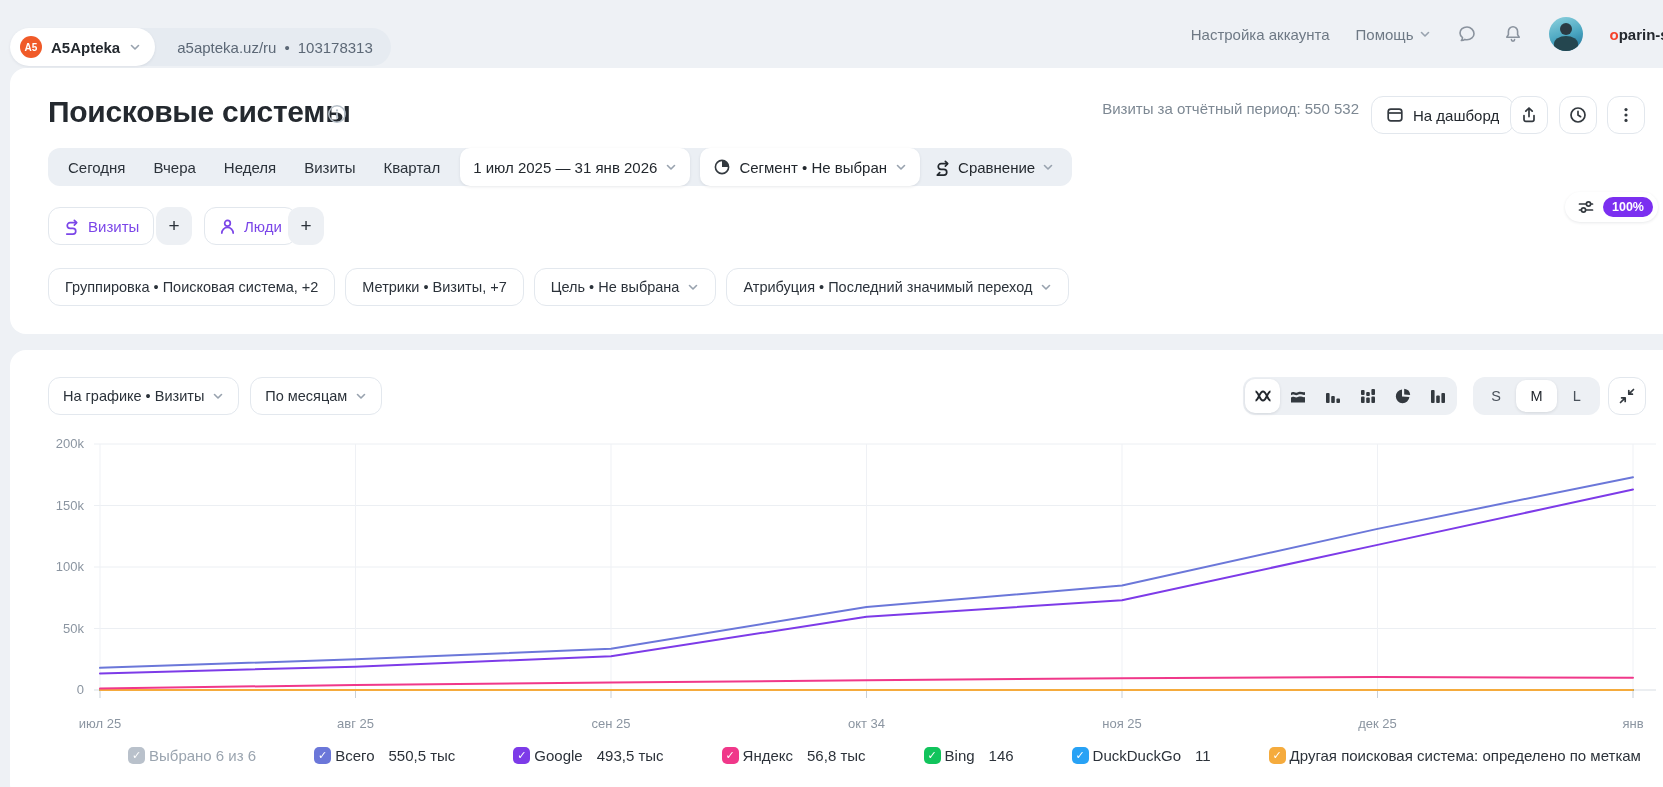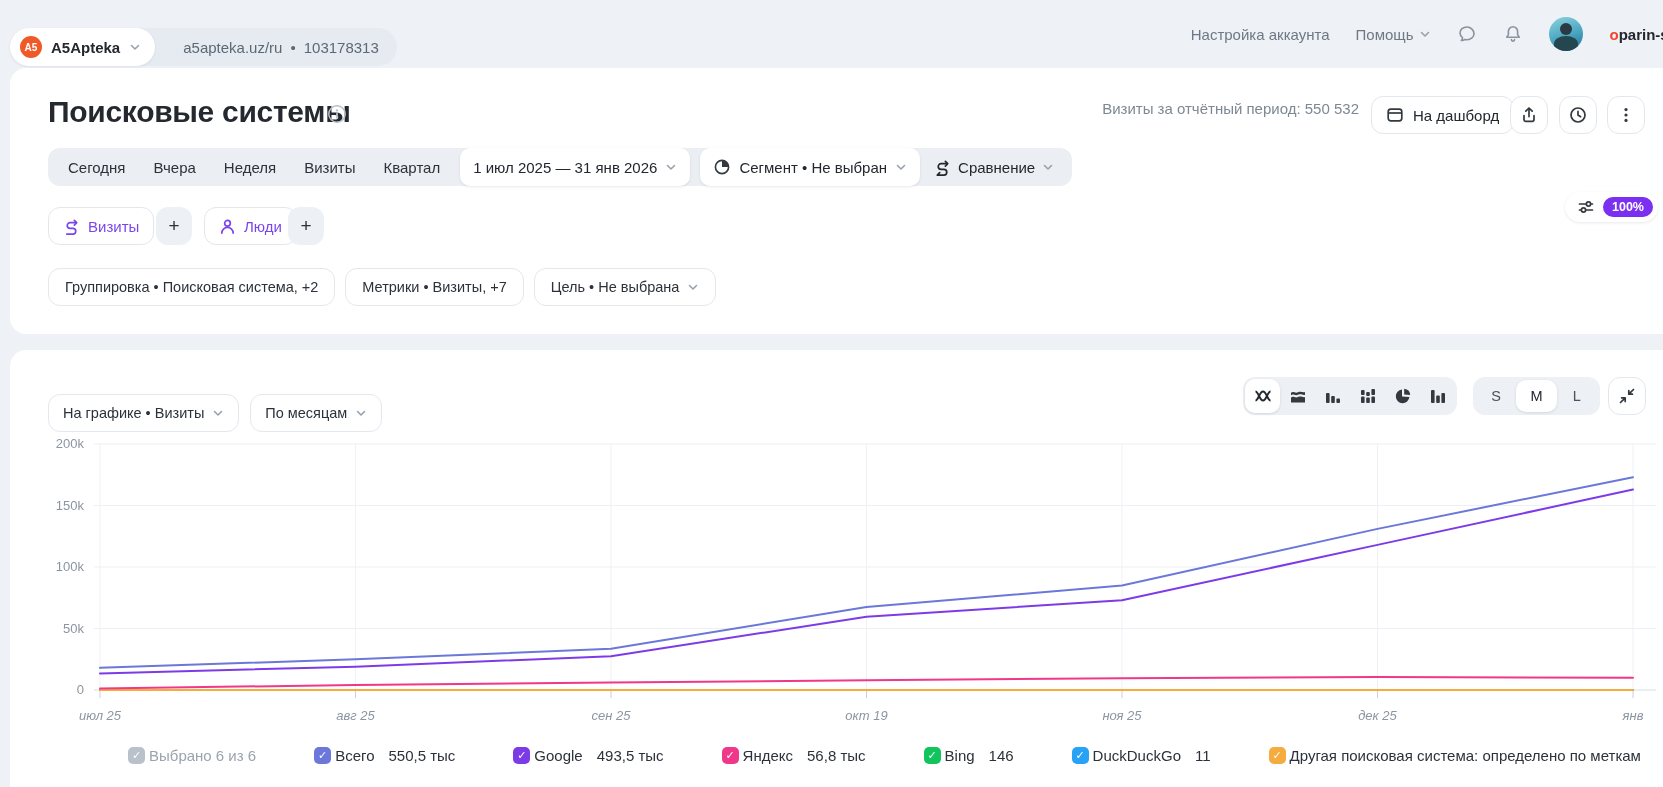--- a/index.html
+++ b/index.html
@@ -8,21 +8,21 @@
   .screen { position:relative; width:1663px; height:787px; overflow:hidden; }
 
   
   .topbar-pill { position:absolute; left:10px; top:28px; height:38px; background:#e6ebf1;
     border-radius:19px; display:flex; align-items:center; padding-right:18px; }
   .counter-pill { height:38px; background:#fff; border-radius:19px; display:flex; align-items:center;
     gap:9px; padding:0 14px 0 10px; box-shadow:0 1px 3px rgba(30,40,60,.08); }
   .a5-logo { width:22px; height:22px; border-radius:50%; background:#f05a28; color:#fff; font-size:10px;
     font-weight:700; display:flex; align-items:center; justify-content:center; }
   .counter-name { font-size:15px; font-weight:600; }
-  .domain-wrap { display:flex; align-items:center; gap:8px; padding-left:28px; font-size:15px; color:#5c6876; }
+  .domain-wrap { display:flex; align-items:center; gap:8px; padding-left:22px; font-size:15px; color:#5c6876; }
   .topbar-right { position:absolute; right:-14px; top:15px; height:38px; display:flex; align-items:center; gap:26px; }
   .topbar-link { font-size:15px; color:#6e7985; cursor:pointer; display:flex; align-items:center; gap:6px; }
   .avatar { width:34px; height:34px; border-radius:50%; background:linear-gradient(160deg,#8fd3df 0%,#49a5c0 55%,#1f6f96 100%); position:relative; overflow:hidden; }
   .avatar::before { content:""; position:absolute; left:11px; top:6px; width:12px; height:12px; border-radius:50%; background:#2b3a42; }
   .avatar::after { content:""; position:absolute; left:5px; top:19px; width:24px; height:16px; border-radius:50% 50% 0 0; background:#24464f; }
   .username { font-size:15px; font-weight:600; display:inline-block; color:#23282e; }
   .username::first-letter { color:#f5432b; }
 
   
   .card { position:absolute; left:10px; right:-20px; background:#fff; border-radius:16px; }
@@ -58,41 +58,41 @@
     display:flex; align-items:center; gap:8px; padding:0 14px; font-size:15px; color:#7b46e8; cursor:pointer; }
   .plus-btn { position:absolute; top:207px; width:36px; height:38px; background:#edf0f4; border-radius:12px;
     display:flex; align-items:center; justify-content:center; font-size:19px; color:#2b323a; cursor:pointer; }
 
   
   .settings-row { position:absolute; left:48px; top:268px; display:flex; gap:10px; }
   .set-pill { height:38px; background:#fff; border:1px solid #e3e8ee; border-radius:12px; display:flex;
     align-items:center; gap:8px; padding:0 16px; font-size:14.5px; color:#2b323a; cursor:pointer; white-space:nowrap; }
 
   
-  .chart-controls { position:absolute; left:48px; top:394px; display:flex; gap:11px; }
+  .chart-controls { position:absolute; left:48px; top:377px; display:flex; gap:11px; }
   .ctl-pill { height:38px; background:#fff; border:1px solid #e3e8ee; border-radius:12px; display:flex;
     align-items:center; gap:8px; padding:0 14px; font-size:14.5px; color:#2b323a; cursor:pointer; white-space:nowrap; }
   .notes-badge { width:20px; height:20px; border-radius:50%; background:#7b2ff0; color:#fff; font-size:12.5px;
     font-weight:700; display:flex; align-items:center; justify-content:center; }
   .icon-capsule { position:absolute; left:1243px; top:377px; height:38px; background:#edf0f4; border-radius:12px;
     display:flex; align-items:center; padding:0 2px; }
   .ct-icon { width:35px; height:34px; display:flex; align-items:center; justify-content:center; cursor:pointer; color:#33393f; }
   .ct-icon.active { background:#fff; border-radius:10px; box-shadow:0 1px 3px rgba(30,40,60,.12); }
   .sml-capsule { position:absolute; left:1473px; top:377px; height:38px; width:127px; background:#edf0f4; border-radius:12px;
     display:flex; align-items:center; padding:0 3px; }
   .sml { flex:1; height:32px; display:flex; align-items:center; justify-content:center; font-size:14.5px;
     color:#4a525b; cursor:pointer; }
   .sml.active { background:#fff; border-radius:10px; box-shadow:0 1px 3px rgba(30,40,60,.12); color:#23282e; }
   .collapse-btn { position:absolute; left:1608px; top:377px; width:38px; height:38px; }
 
   
   #chart-svg { position:absolute; left:0; top:420px; }
   .y-label { position:absolute; left:24px; width:60px; text-align:right; font-size:13px; color:#8b95a1; }
   #x-labels { position:absolute; left:0; top:700px; width:1663px; height:16px; }
-  .x-label { position:absolute; top:8px; width:80px; text-align:center; font-size:13px; color:#8b95a1;font-style:italic; }
+  .x-label { position:absolute; top:16px; width:80px; text-align:center; font-size:13px; color:#8b95a1; }
 
   
   .legend { position:absolute; left:128px; top:747px; display:flex; align-items:center; gap:58px; }
   .legend-item { display:flex; gap:4px; cursor:pointer; white-space:nowrap; }
   .cb { width:17px; height:17px; border-radius:5px; display:flex; align-items:center; justify-content:center; }
   .cb::after { content:"✓"; color:#fff; font-size:11px; font-weight:700; }
   .legend-label { font-size:15px; color:#2c323a; }
   .legend-value { font-size:15px; color:#2c323a; margin-left:10px; }
   .legend-item.muted .legend-label { color:#9aa4af; }
 
@@ -273,20 +273,28 @@
 
   <div class="settings-row">
     <div class="set-pill">
       <span>Группировка • Поисковая система, +2</span>
     </div>
     <div class="set-pill">
       <span>Метрики • Визиты, +7</span>
     </div>
     <div class="set-pill">
       <span>Цель • Не выбрана</span>
+      <span class="chev">
+        <svg width="12" height="12" viewBox="0 0 12 12">
+            <path d="M2.5 4.5 L6 8 L9.5 4.5" stroke="#98a2ae" stroke-width="1.6" fill="none" stroke-linecap="round" stroke-linejoin="round"></path>
+          </svg>
+      </span>
+    </div>
+    <div class="set-pill">
+      <span>Атрибуция • Последний значимый переход</span>
       <span class="chev">
         <svg width="12" height="12" viewBox="0 0 12 12">
             <path d="M2.5 4.5 L6 8 L9.5 4.5" stroke="#98a2ae" stroke-width="1.6" fill="none" stroke-linecap="round" stroke-linejoin="round"></path>
           </svg>
       </span>
     </div>
   </div>
 
   <div class="card card2"></div>
 
@@ -400,21 +408,21 @@
       <div class="y-label" style="top: 682px;">0</div>
       <div class="y-label" style="top: 620.5px;">50k</div>
       <div class="y-label" style="top: 559px;">100k</div>
       <div class="y-label" style="top: 497.5px;">150k</div>
       <div class="y-label" style="top: 436px;">200k</div>
     </div>
   <div id="x-labels">
       <div class="x-label" style="left: 60px;">июл 25</div>
       <div class="x-label" style="left: 315.5px;">авг 25</div>
       <div class="x-label" style="left: 571px;">сен 25</div>
-      <div class="x-label" style="left: 826.5px;">окт 19</div>
+      <div class="x-label" style="left: 826.5px;">окт 34</div>
       <div class="x-label" style="left: 1082px;">ноя 25</div>
       <div class="x-label" style="left: 1337.5px;">дек 25</div>
       <div class="x-label" style="left: 1593px;">янв</div>
     </div>
 
   <div class="legend">
     <div class="legend-item muted">
       <span class="cb" style="background: rgb(185, 193, 203);"></span>
       <span class="legend-label">Выбрано 6 из 6</span>
     </div>

